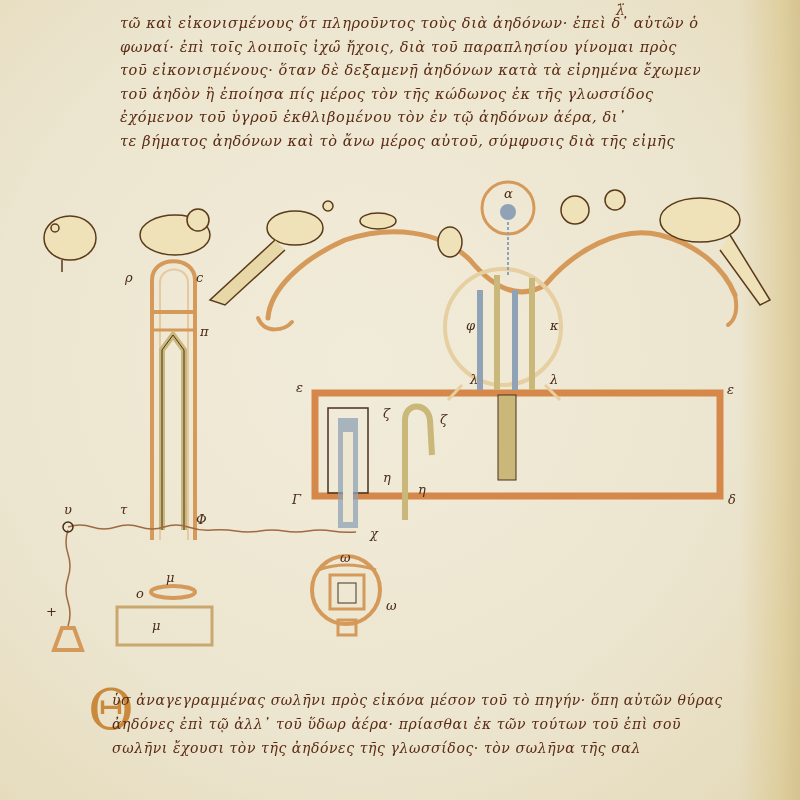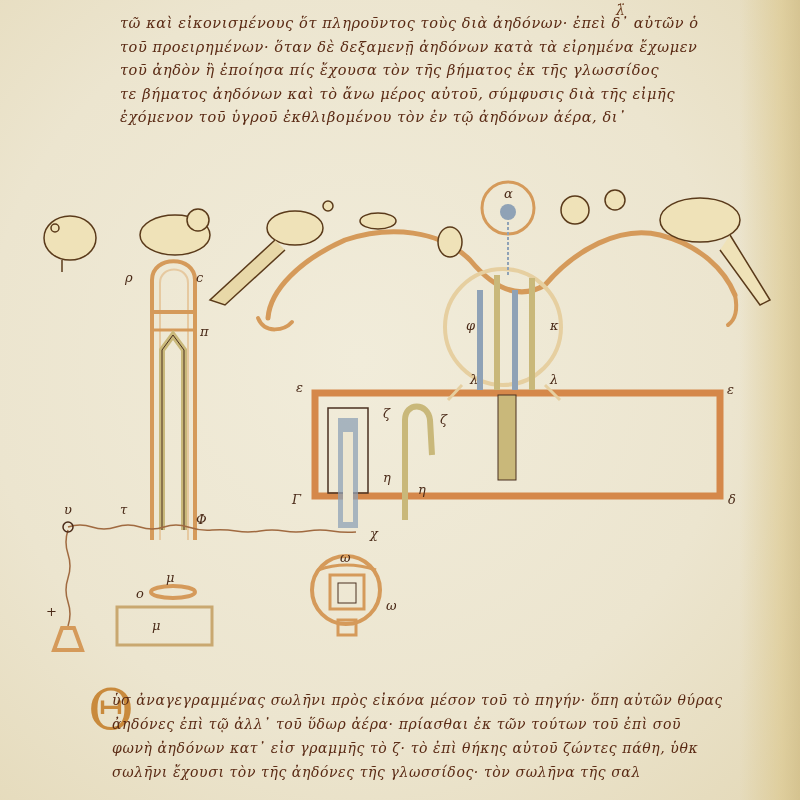--- a/index.html
+++ b/index.html
@@ -38,24 +38,25 @@
 </head>
 <body>
 
 <div class="page">
   <div class="edge-stain"></div>
 
   <div class="marginal">λ̈</div>
 
   <div class="text-block top-text">
     <div>τῶ καὶ εἰκονισμένους ὅτ πληροῦντος τοὺς διὰ ἀηδόνων· ἐπεὶ δ᾽ αὐτῶν ὁ ἐμπίμπρ</div>
-    <div>τοῦ προειρημένων· ὅταν δὲ δεξαμενῇ ἀηδόνων κατὰ τὰ εἰρημένα ἔχωμεν</div>
-    <div>τοῦ ἀηδὸν ἢ ἐποίησα πίς ἔχουσα τὸν τῆς βήματος ἐκ τῆς γλωσσίδος</div>
+    <div>φωναί· ἐπὶ τοῖς λοιποῖς ἰχώ̈ ἤχοις, διὰ τοῦ παραπλησίου γίνομαι πρὸς</div>
+    <div>τοῦ εἰκονισμένους· ὅταν δὲ δεξαμενῇ ἀηδόνων κατὰ τὰ εἰρημένα ἔχωμεν</div>
+    <div>τοῦ ἀηδὸν ἢ ἐποίησα πίς μέρος τὸν τῆς κώδωνος ἐκ τῆς γλωσσίδος</div>
+    <div>ἐχόμενον τοῦ ὑγροῦ ἐκθλιβομένου τὸν ἐν τῷ ἀηδόνων ἀέρα, δι᾽</div>
     <div>τε βήματος ἀηδόνων καὶ τὸ ἄνω μέρος αὐτοῦ, σύμφυσις διὰ τῆς εἰμῆς</div>
-    <div>ἐχόμενον τοῦ ὑγροῦ ἐκθλιβομένου τὸν ἐν τῷ ἀηδόνων ἀέρα, δι᾽</div>
   </div>
 
   <svg class="drawing" width="800" height="800" viewBox="0 0 800 800">
 
     <g fill="none" stroke="#d59a5a" stroke-width="5" stroke-linecap="round">
       <path d="M268,318 C270,290 300,260 345,240 C390,225 440,230 470,260 C495,290 520,300 545,285 C575,250 620,225 660,235 C700,245 725,270 735,295"></path>
       <path d="M258,318 C265,335 285,330 292,322" stroke-width="4"></path>
       <path d="M735,295 C738,310 735,320 728,325" stroke-width="4"></path>
     </g>
 
@@ -164,16 +165,15 @@
   <span class="label" style="left:386px;top:598px">ω</span>
   <span class="label" style="left:166px;top:570px">μ</span>
   <span class="label" style="left:152px;top:618px">μ</span>
   <span class="label" style="left:136px;top:586px">ο</span>
   <span class="label" style="left:46px;top:604px">+</span>
 
   <div class="initial">Θ</div>
   <div class="text-block bottom-text">
     <div>ὑσ ἀναγεγραμμένας σωλῆνι πρὸς εἰκόνα μέσον τοῦ τὸ πηγήν· ὅπη αὐτῶν θύρας,</div>
     <div>ἀηδόνες ἐπὶ τῷ ἀλλ᾽ τοῦ ὕδωρ ἀέρα· πρίασθαι ἐκ τῶν τούτων τοῦ ἐπὶ σοῦ</div>
-    <div>φωνὴ ἀηδόνων κατ᾽ εἰσ γραμμῆς τὸ ζ· τὸ ἐπὶ θήκης αὐτοῦ ζώντες πάθη, ὑθκ</div>
     <div>σωλῆνι ἔχουσι τὸν τῆς ἀηδόνες τῆς γλωσσίδος· τὸν σωλῆνα τῆς σαλ</div>
   </div>
 </div>
 
 </body></html>

